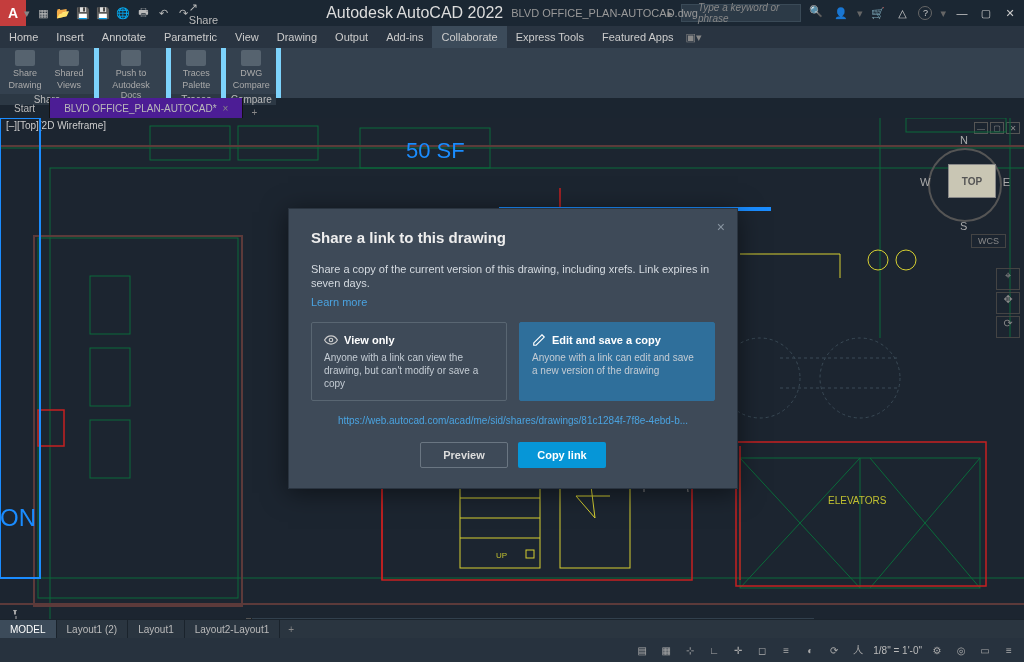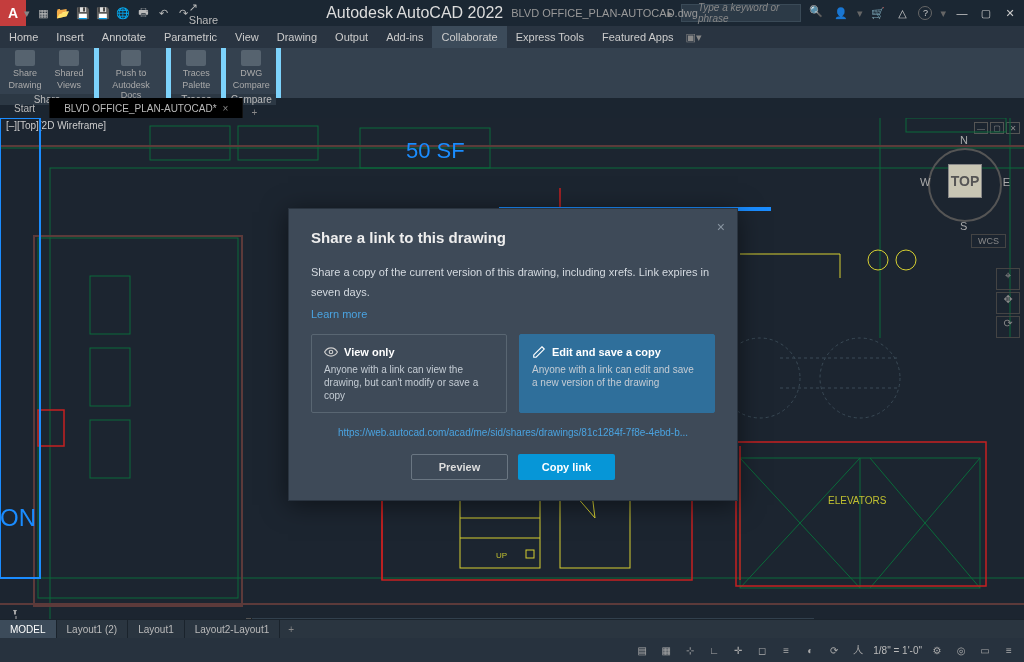--- a/index.html
+++ b/index.html
@@ -30,60 +30,60 @@
 .rpanel { border-right: 5px solid #7dd3fc; display:flex; flex-direction:column; }
 .rpanel .ricons { flex:1; display:flex; padding: 2px 6px; gap:6px; }
 .rtool { width: 38px; display:flex; flex-direction:column; align-items:center; justify-content:flex-end; font-size:9px; color:#aaa; text-align:center; line-height:10px; gap:2px; padding-bottom:2px;}
 .rtool .ri { width:20px; height:16px; background:#56636f; border-radius:2px; }
 .rtool.wide { width:52px; }
 .rpanel .rlabel { height:16px; background:#2c3844; font-size:10px; color:#bbb; display:flex; align-items:center; justify-content:center; }
 
 
 .filetabs { height: 20px; background: #1b2530; display:flex; align-items:flex-end; font-size:10px; }
 .ftab { height:100%; padding:0 14px; display:flex; align-items:center; color:#bbb; border-right:1px solid #111; position:relative; }
-.ftab.active { background:#000000; }
+.ftab.active { background:#4c1d95; }
 .ftab .x { margin-left:6px; color:#888; }
 .ftab-plus { padding:0 8px; color:#888; }
 
 
 .canvas { position:absolute; top:118px; left:0; right:0; bottom:24px; background:#1c2530; overflow:hidden; }
 .vp-label { position:absolute; top:2px; left:6px; font-size:10px; color:#ccc; }
 .canvas svg { position:absolute; top:0; left:0; }
 
 
 .viewcube { position:absolute; top:14px; right:14px; width:90px; height:100px; }
 .vcube-ring { position:absolute; top:16px; left:8px; width:74px; height:74px; border:2px solid #555; border-radius:50%; }
-.vcube-face { position:absolute; top:32px; left:28px; width:34px; height:34px; background:#c9c6b4; color:#555; font-size:14px; display:flex; align-items:center; justify-content:center; font-weight:bold; border:1px solid #888; }
+.vcube-face { position:absolute; top:32px; left:28px; width:48px; height:34px; background:#c9c6b4; color:#555; font-size:10px; display:flex; align-items:center; justify-content:center; font-weight:bold; border:1px solid #888; }
 .vcube-n { position:absolute; top:2px; left:40px; color:#aaa; font-size:11px; }
 .vcube-s { position:absolute; bottom:0; left:40px; color:#aaa; font-size:11px; }
 .vcube-e { position:absolute; top:44px; right:0; color:#aaa; font-size:11px; }
 .vcube-w { position:absolute; top:44px; left:0; color:#aaa; font-size:11px; }
 .wcs { position:absolute; top:116px; right:18px; font-size:9px; color:#888; border:1px solid #444; padding:1px 6px; }
 .vp-ctrls { position:absolute; top:4px; right:4px; display:flex; gap:2px; }
 .vp-ctrls span { width:14px; height:12px; border:1px solid #555; font-size:8px; color:#888; display:flex; align-items:center; justify-content:center; }
 
 
 .ucs { position:absolute; bottom:28px; left:8px; }
 
 
 .dialog { position:absolute; top:208px; left:288px; width:450px; background:#3e4a58; border:1px solid #2a3440; box-shadow:0 4px 24px rgba(0,0,0,.5); padding:20px 22px; }
 .dlg-close { position:absolute; top:10px; right:12px; color:#8a96a2; font-size:14px; cursor:pointer; }
 .dlg-title { font-size:15px; font-weight:600; color:#eee; margin-bottom:16px; }
-.dlg-desc { font-size:11px; color:#d4dae0; line-height:20px; margin-bottom:2px; }
+.dlg-desc { font-size:11px; color:#d4dae0; line-height:14px; margin-bottom:2px; }
 .dlg-learn { font-size:11px; color:#4aa3e0; margin-bottom:14px; display:inline-block; }
 .opt-row { display:flex; gap:12px; margin-bottom:14px; }
 .opt { flex:1; border:1px solid #596672; border-radius:2px; padding:10px 12px; }
 .opt.selected { background:#2f6f9b; border-color:#2f6f9b; }
 .opt-head { display:flex; align-items:center; gap:6px; margin-bottom:4px; }
 .opt-title { font-size:11px; font-weight:600; color:#fff; }
 .opt-desc { font-size:10px; color:#c4ccd4; line-height:13px; }
 .opt .oicon { width:14px; height:14px; }
 .link-text { text-align:center; font-size:10px; color:#4aa3e0; margin-bottom:16px; }
 .btn-row { display:flex; justify-content:center; gap:10px; }
-.btn { width:97px; height:26px; display:flex; align-items:center; justify-content:center; font-size:11px; font-weight:600; border-radius:2px; }
+.btn { width:88px; height:26px; display:flex; align-items:center; justify-content:center; font-size:11px; font-weight:600; border-radius:2px; }
 .btn.secondary { border:1px solid #6a7682; color:#ddd; }
 .btn.primary { background:#0696d7; color:#fff; }
 
 
 .layouttabs { position:absolute; bottom:24px; left:0; right:0; height:19px; background:#2a3540; display:flex; align-items:center; font-size:10px; border-top:1px solid #1a232c; }
 .ltab { padding:8px 10px; height:100%; display:flex; align-items:center; color:#bbb; border-right:1px solid #1a232c; }
 .ltab.active { background:#3c4b5a; color:#fff; }
 .ltab-plus { padding:0 8px; color:#888; }
 
 

